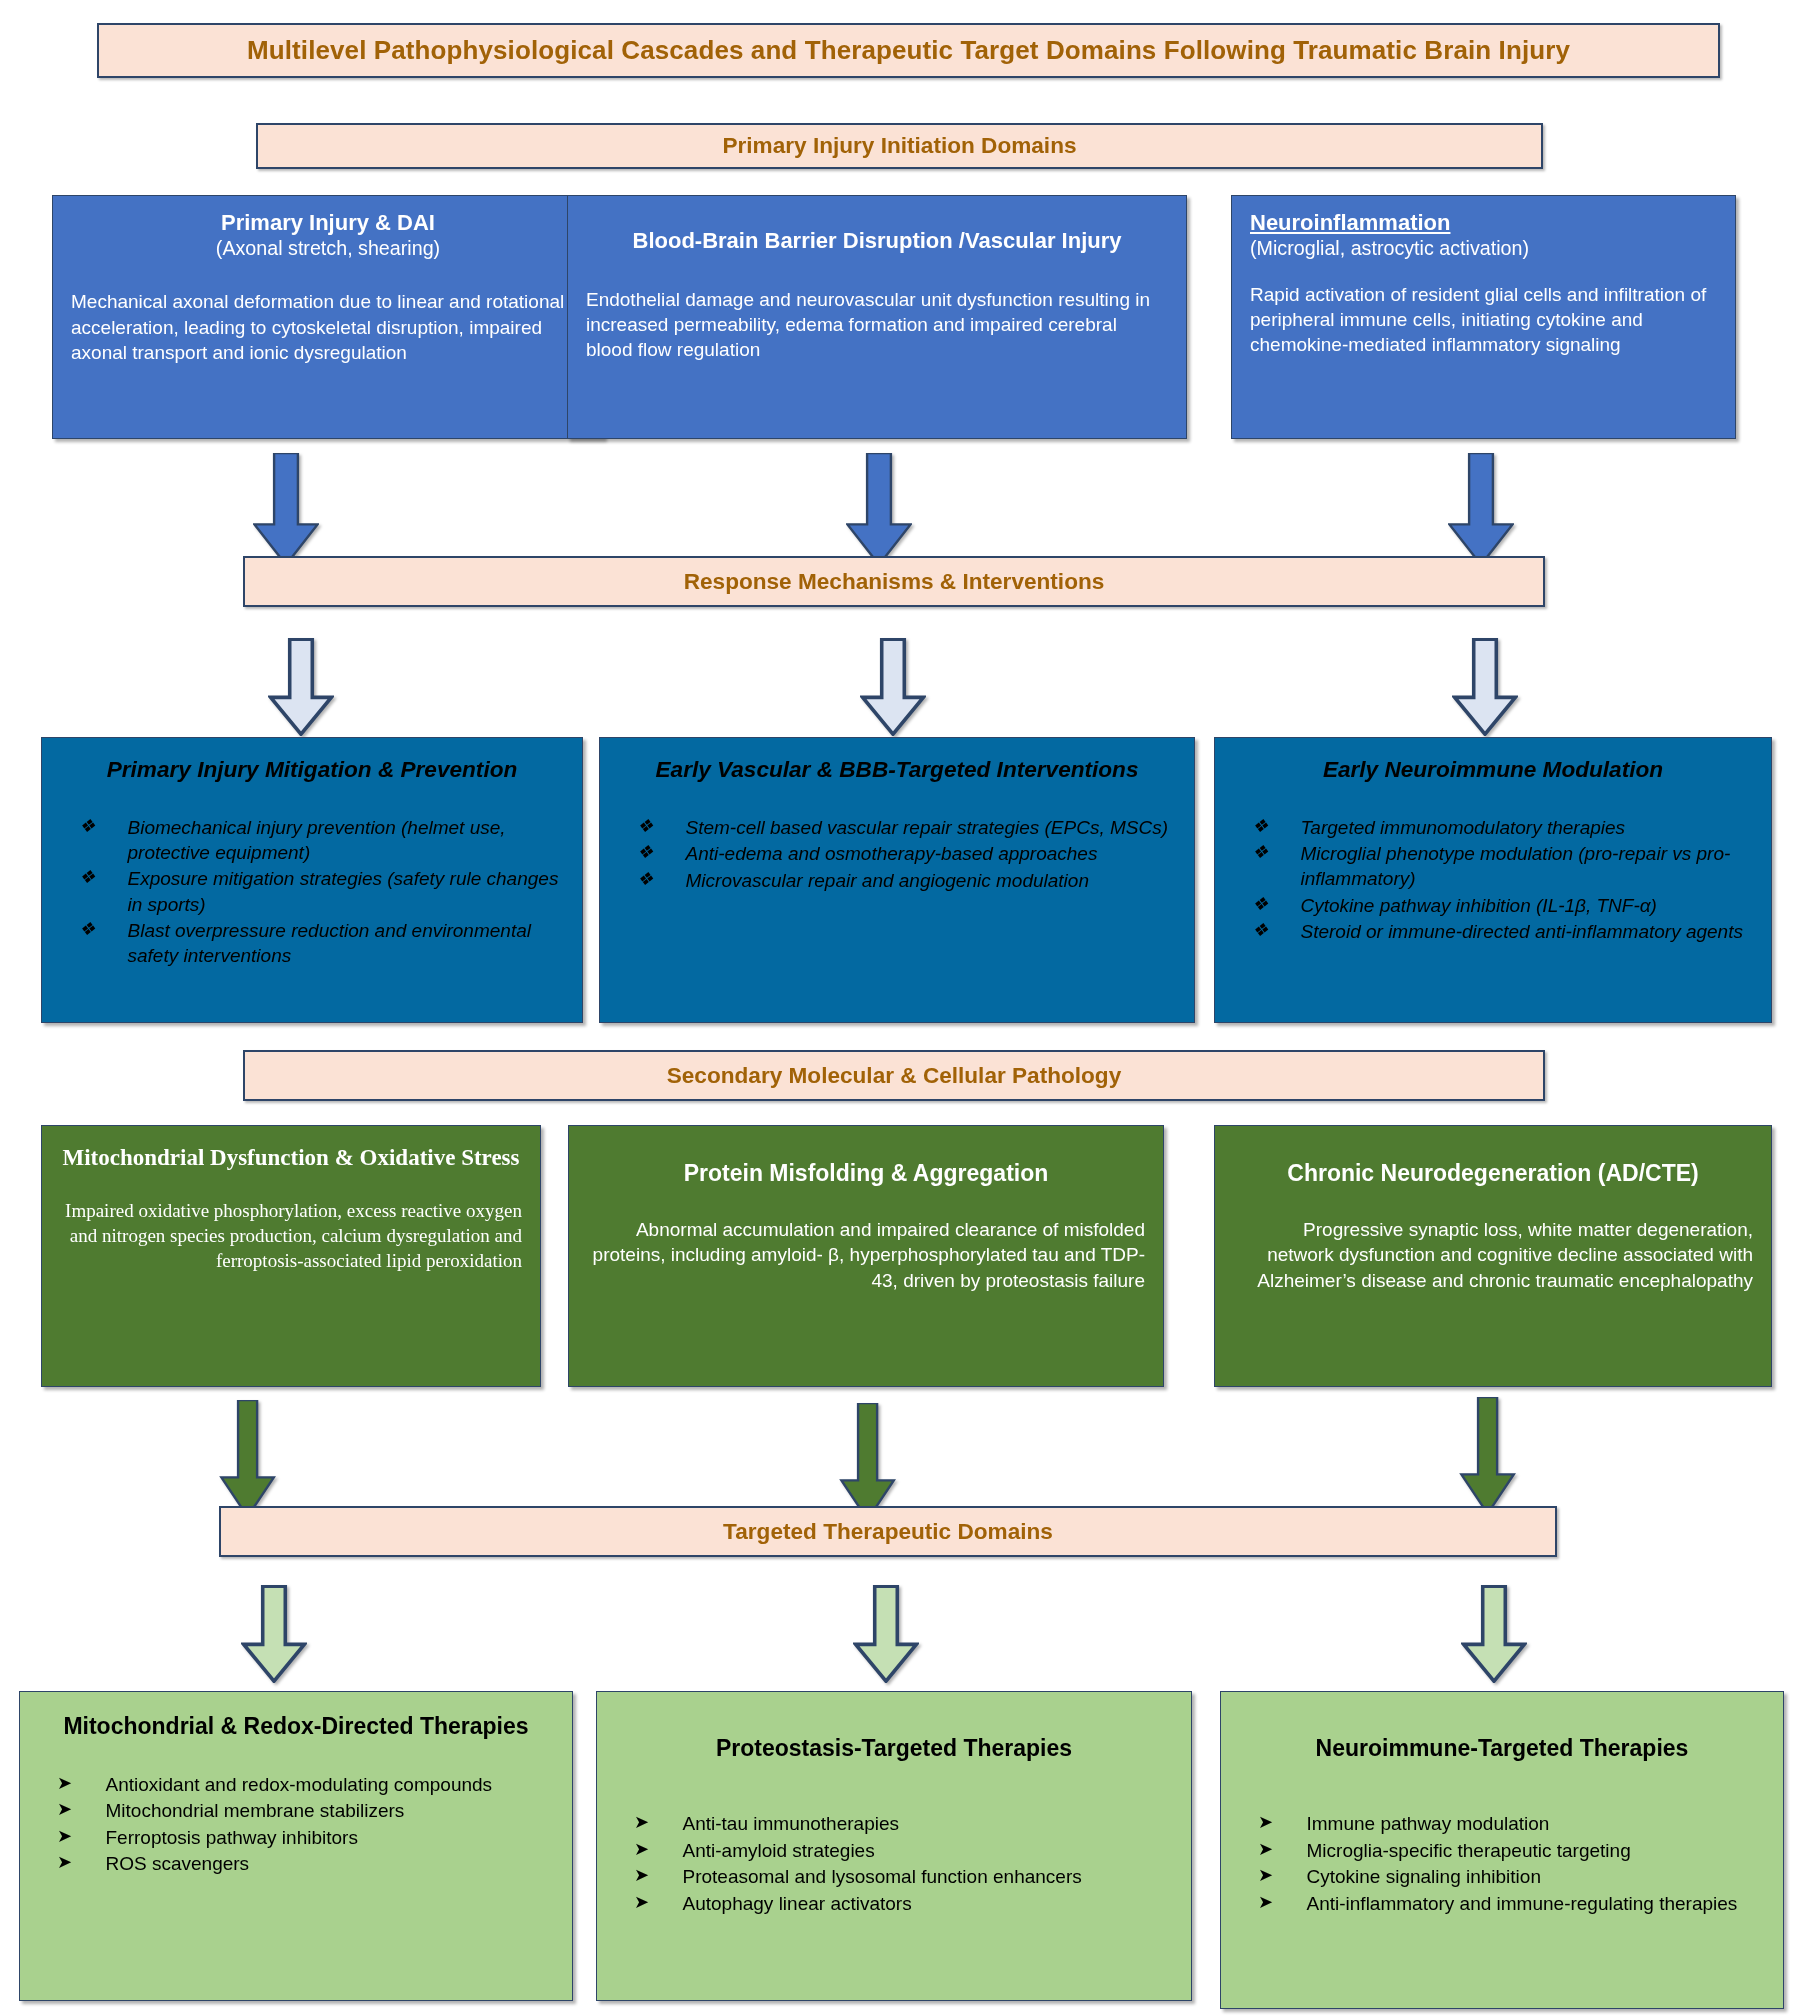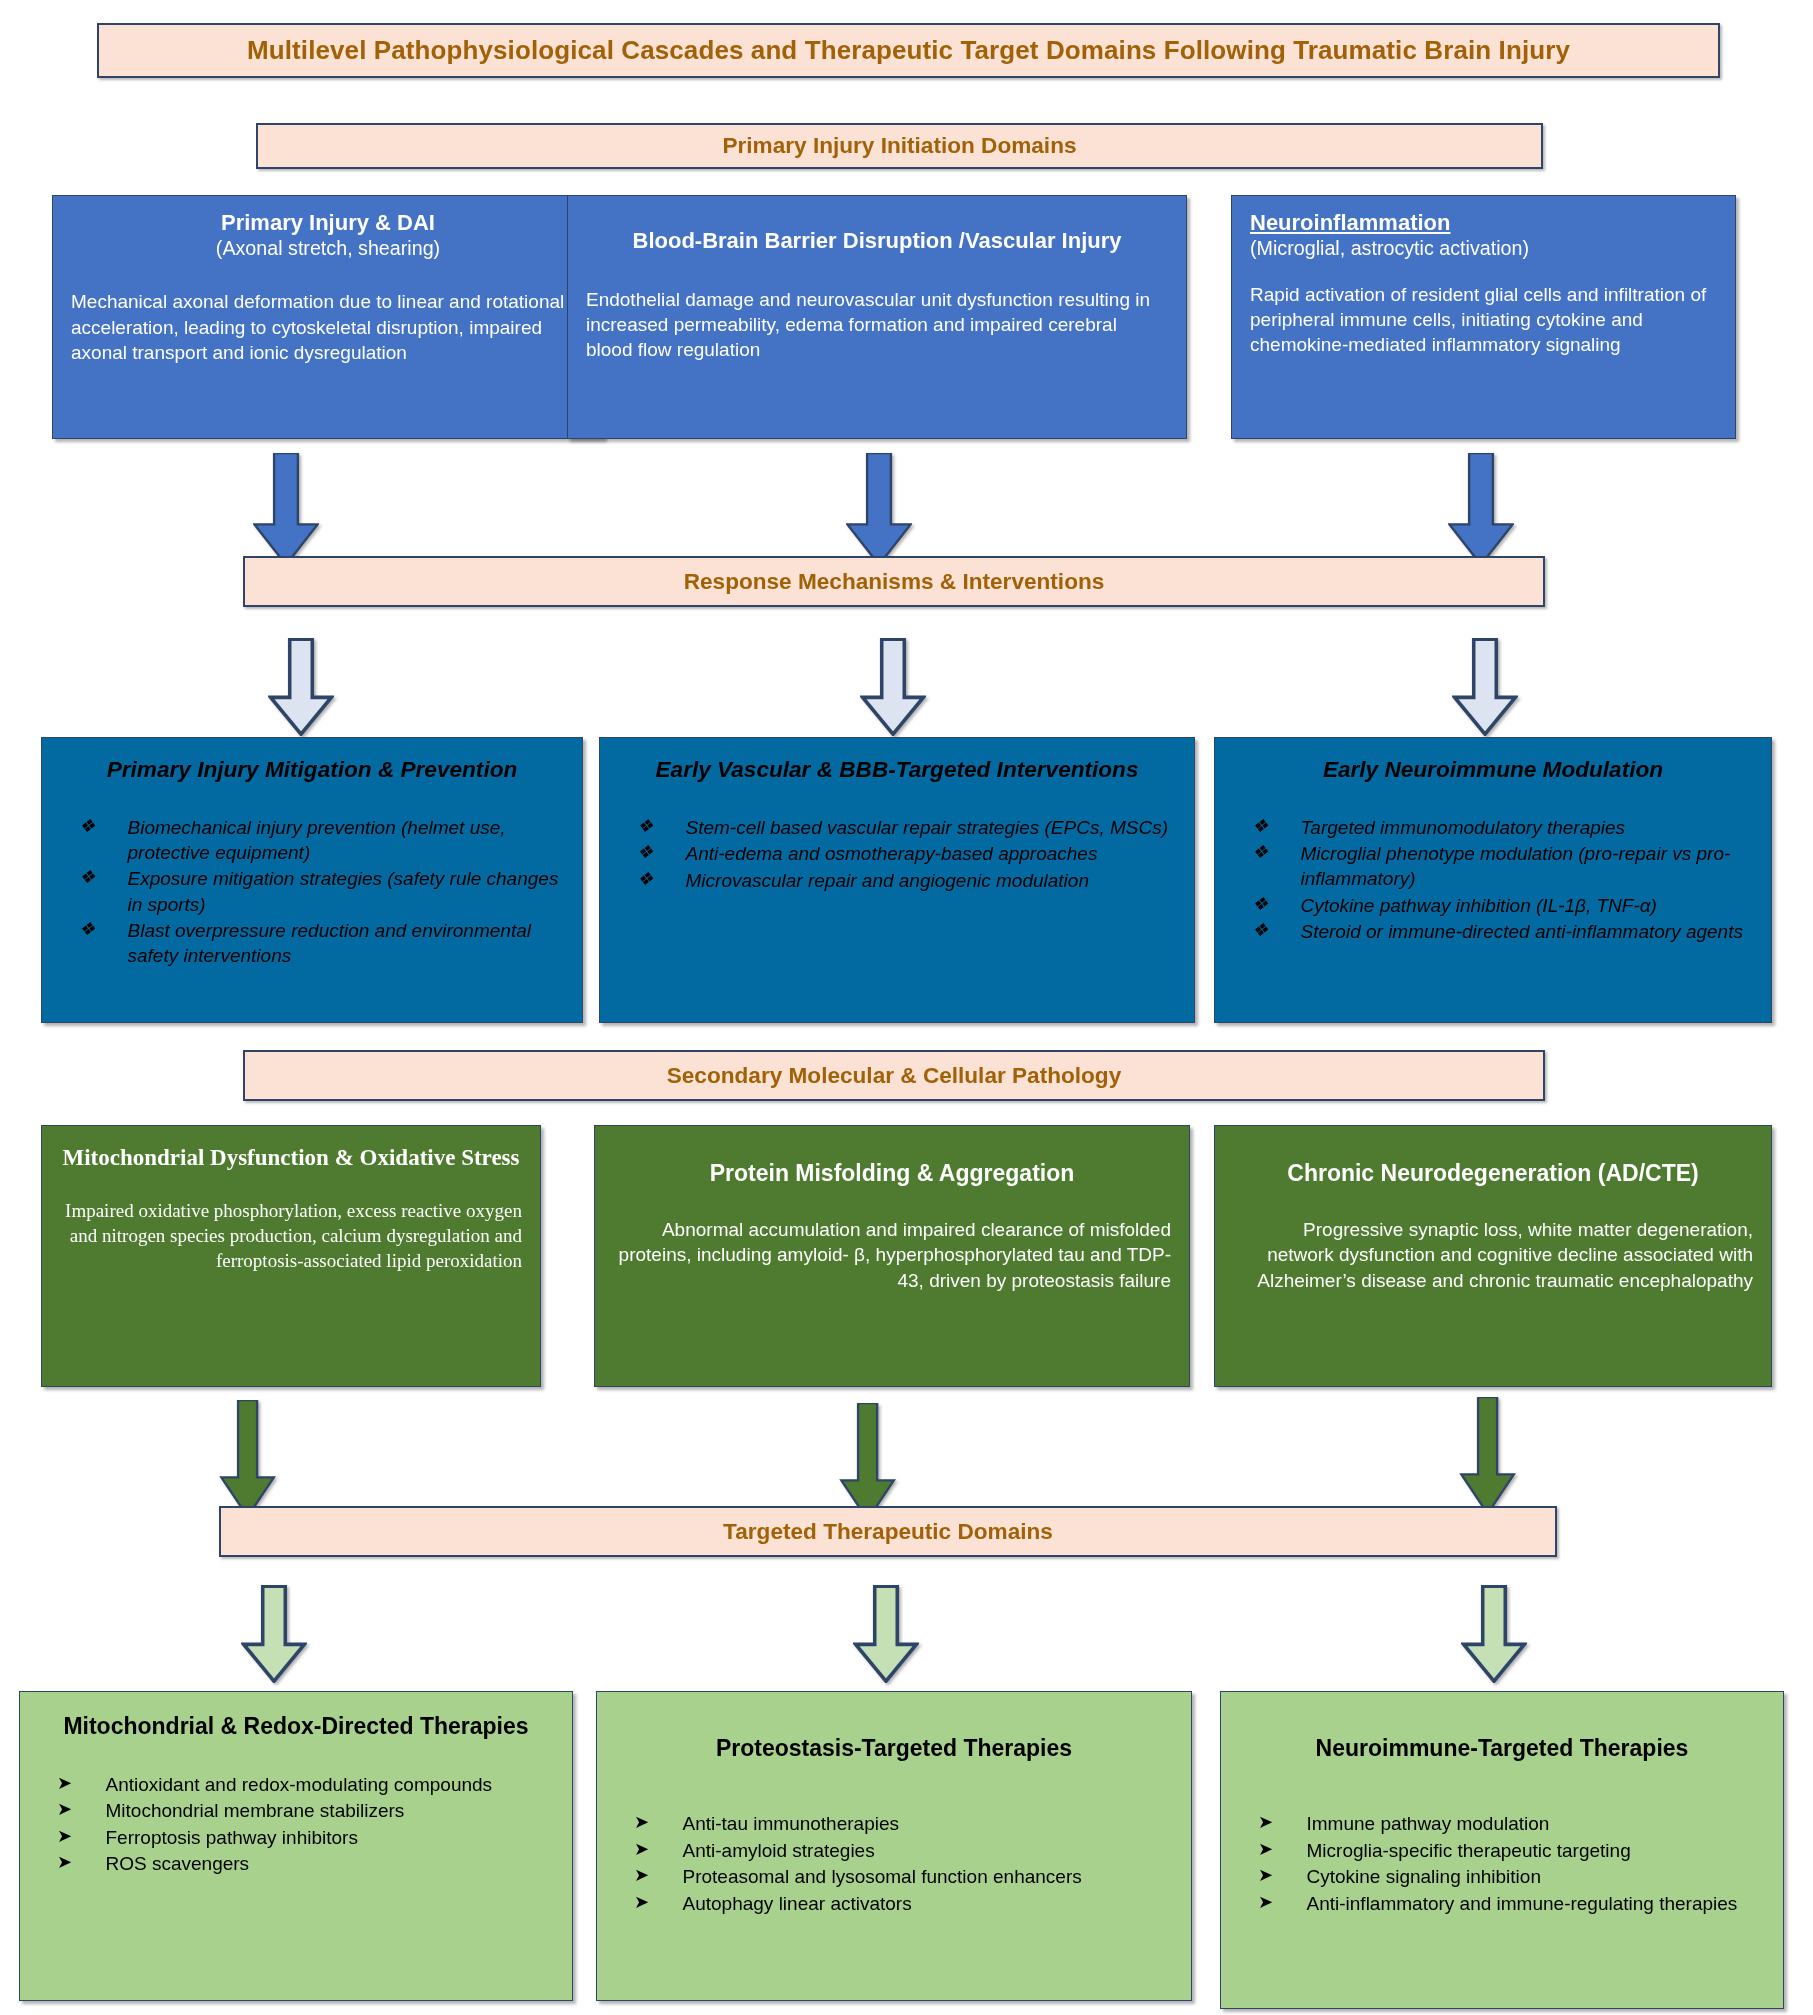--- a/index.html
+++ b/index.html
@@ -240,21 +240,21 @@
 
   <div class="abs banner sect" style="left:243px; top:1050px; width:1302px; height:51px;">
     <span>Secondary Molecular &amp; Cellular Pathology</span>
   </div>
 
   <div class="abs card-green" style="left:41px; top:1125px; width:500px; height:262px;font-family:Liberation Serif, serif;">
     <div class="hdr">Mitochondrial Dysfunction &amp; Oxidative Stress</div>
     <div class="body">Impaired oxidative phosphorylation, excess reactive oxygen and nitrogen species production, calcium dysregulation and ferroptosis-associated lipid peroxidation</div>
   </div>
 
-  <div class="abs card-green" style="left:594px; top:1125px; width:596px; height:262px;">
+  <div class="abs card-green" style="left:568px; top:1125px; width:596px; height:262px;">
     <div class="hdr" style="margin-top:15.5px;">Protein Misfolding &amp; Aggregation</div>
     <div class="body" style="margin-top:30px;">Abnormal accumulation and impaired clearance of misfolded proteins, including amyloid- β, hyperphosphorylated tau and TDP-43, driven by proteostasis failure</div>
   </div>
 
   <div class="abs card-green" style="left:1214px; top:1125px; width:558px; height:262px;">
     <div class="hdr" style="margin-top:15.5px;">Chronic Neurodegeneration (AD/CTE)</div>
     <div class="body" style="margin-top:30px;">Progressive synaptic loss, white matter degeneration, network dysfunction and cognitive decline associated with Alzheimer’s disease and chronic traumatic encephalopathy</div>
   </div>
 
   <div class="arrow" style="left:214px; top:1400px;">

